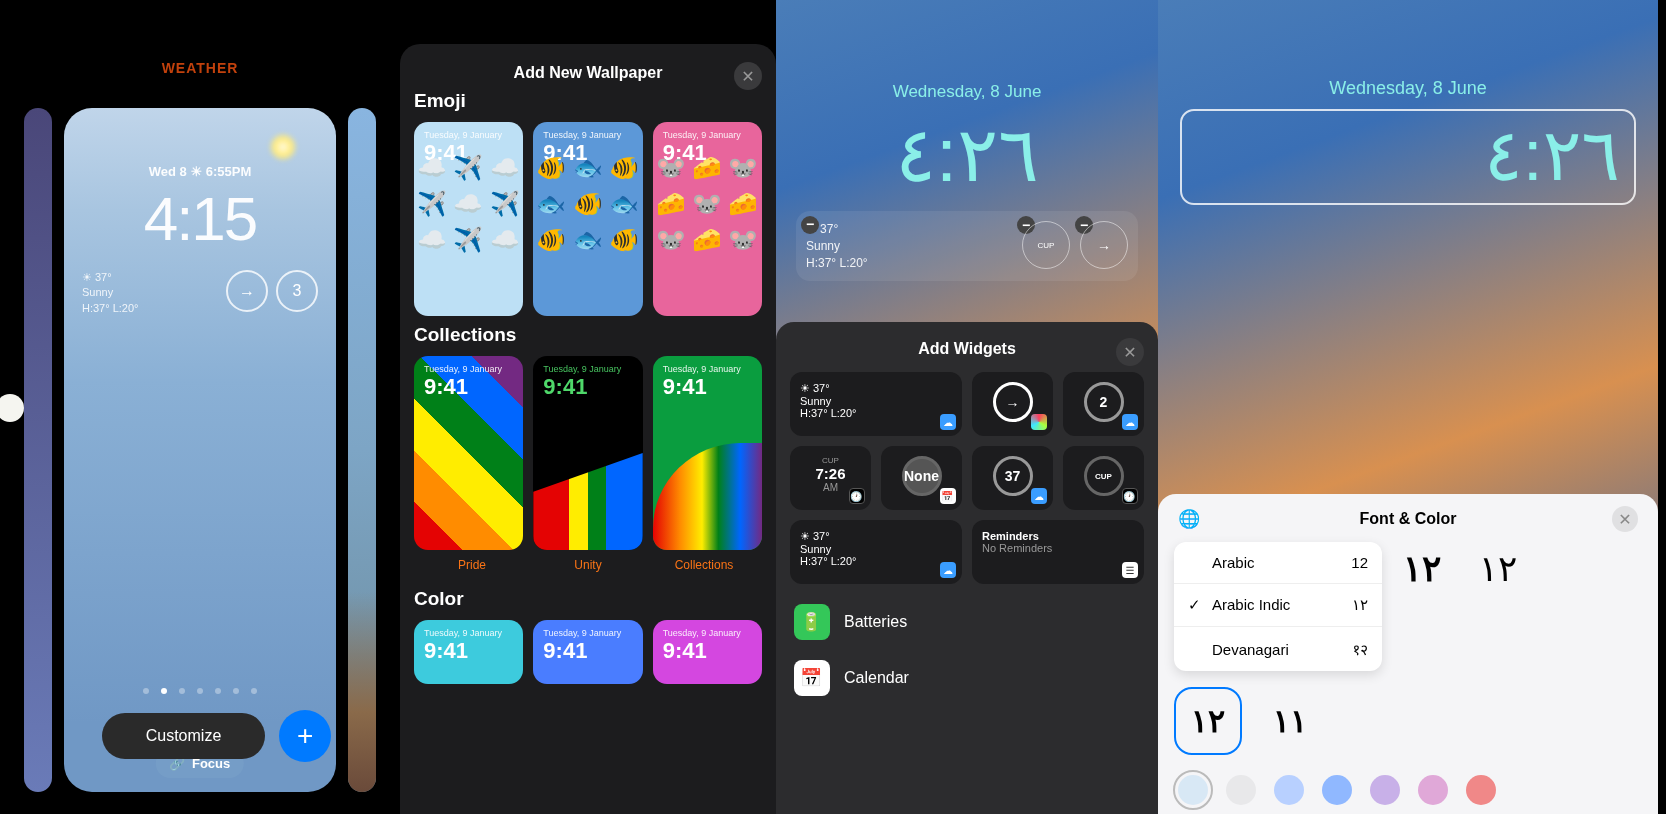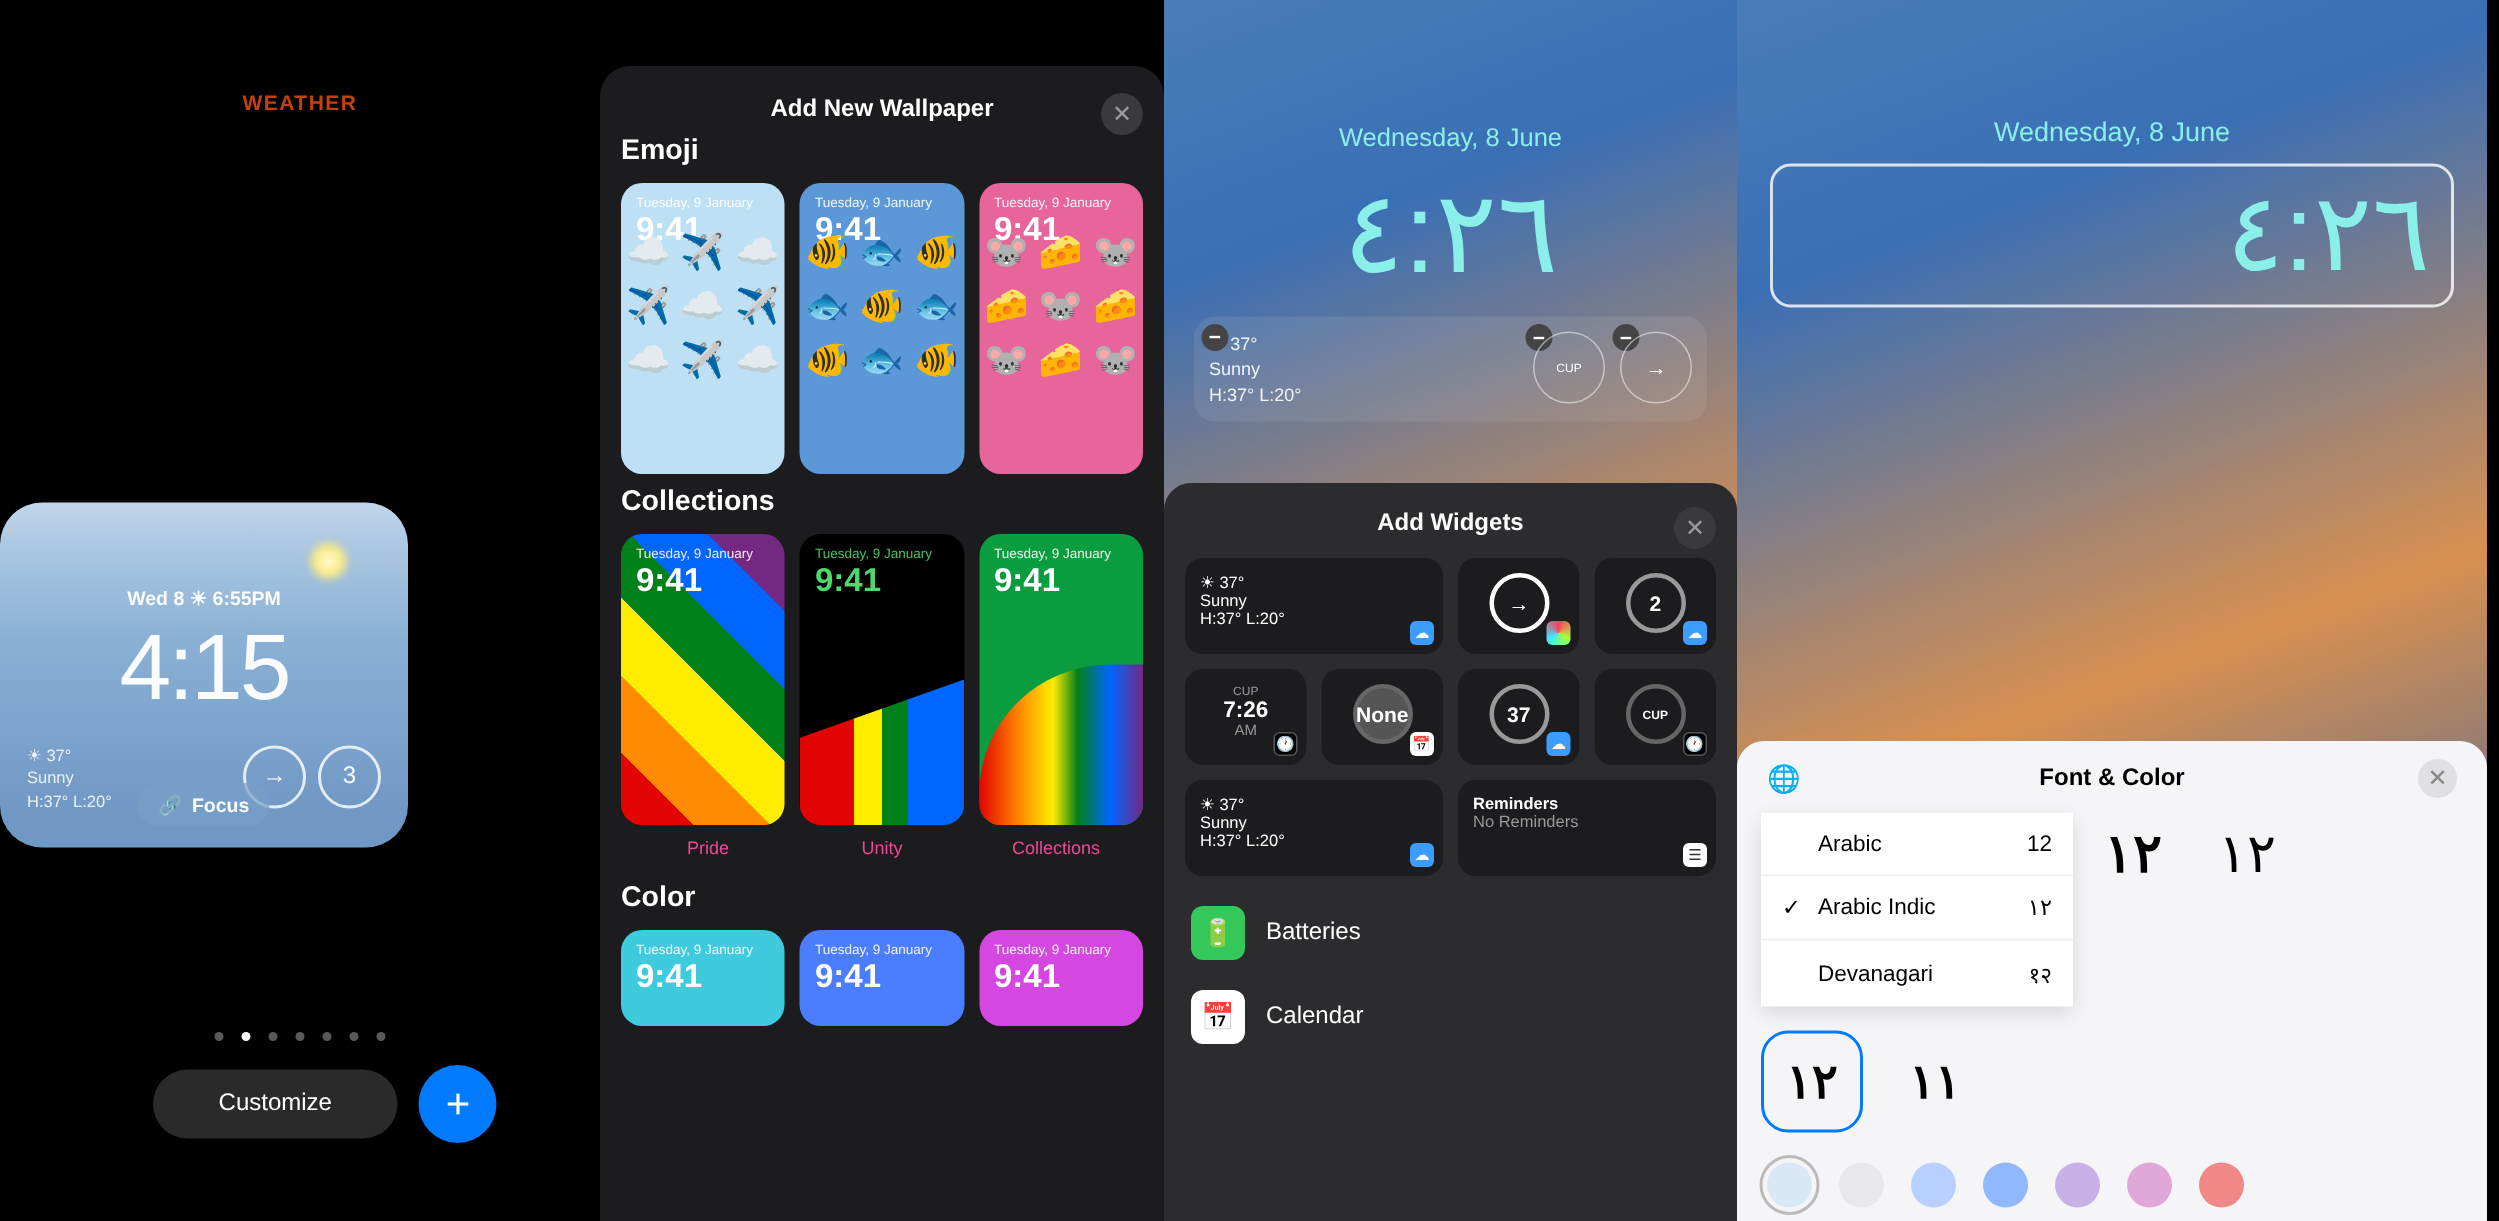--- a/index.html
+++ b/index.html
@@ -5,21 +5,21 @@
 * { box-sizing: border-box; margin: 0; padding: 0; }
 body { font-family: -apple-system, BlinkMacSystemFont, 'Segoe UI', sans-serif; background: #000; display: flex; width: 1666px; height: 814px; overflow: hidden; }
 .panel { position: relative; height: 814px; overflow: hidden; }
 .panel1 { width: 400px; background: #000; }
 .panel2 { width: 376px; background: #000; }
 .panel3 { width: 382px; background: linear-gradient(160deg, #4a7db8 0%, #3a6fb5 20%, #d89050 55%, #2b5fa8 90%); }
 .panel4 { width: 500px; background: linear-gradient(160deg, #4a7db8 0%, #3a6fb5 20%, #d89050 55%, #2b5fa8 90%); }
 
 
 .p1-title { color: #c2410c; text-align: center; font-size: 14px; font-weight: 700; letter-spacing: 1px; margin-top: 60px; }
-.p1-cards { position: absolute; top: 108px; left: 0; right: 0; height: 684px; display: flex; gap: 12px; justify-content: center; flex-direction: column; }
+.p1-cards { position: absolute; top: 108px; left: 0; right: 0; height: 684px; display: flex; gap: 12px; justify-content: center; }
 .p1-side { width: 28px; border-radius: 28px; background: linear-gradient(#4a4779, #6a7bb8); }
 .p1-side.right { background: linear-gradient(#89b5e0, #7da5c5, #6b8a9a); position: relative; overflow: hidden; }
 .p1-side.right::before { content:''; position:absolute; bottom:0; left:0; right:0; height:200px; background:linear-gradient(transparent, #8a6a4a 60%, #6a4a3a); }
 .p1-main { width: 272px; border-radius: 28px; background: linear-gradient(180deg, #c0d5ea 0%, #a8c5e0 15%, #8ab0d5 40%, #7098c5 90%); padding: 22px 18px; color: rgba(255,255,255,0.95); position: relative; }
 .p1-date { font-size: 13px; font-weight: 600; text-align: center; margin-top: 34px; }
 .p1-time { font-size: 62px; font-weight: 400; text-align: center; margin-top: 4px; letter-spacing: -2px; }
 .p1-widgets { display: flex; gap: 8px; margin-top: 16px; align-items: flex-start; }
 .p1-weather { flex: 1; font-size: 11px; line-height: 1.4; color: rgba(255,255,255,0.85); }
 .p1-wc { width: 42px; height: 42px; border-radius: 50%; border: 2px solid rgba(255,255,255,0.8); display:flex; align-items:center; justify-content:center; font-size:16px; color:#fff; }
 .p1-sun { position:absolute; top:24px; right:38px; width:30px; height:30px; background:radial-gradient(circle, #fffbe0 0%, #ffeb80 40%, transparent 70%); border-radius:50%; filter: blur(2px); }
@@ -47,21 +47,21 @@
 .emoji-fish { background: #5c98d8; }
 .emoji-mouse { background: #e8659c; }
 .pride-bg { background: linear-gradient(45deg, #e40303 0%, #e40303 16%, #ff8c00 16%, #ff8c00 33%, #ffed00 33%, #ffed00 50%, #008018 50%, #008018 66%, #0066ff 66%, #0066ff 83%, #732982 83%); }
 .unity-bg { background: #000; display:flex; flex-direction:column; }
 .unity-stripe { position:absolute; bottom:0; left:0; right:0; height:50%; background:linear-gradient(to right, #e40303 0%, #e40303 33%, #ffed00 33%, #ffed00 50%, #008018 50%, #008018 66%, #0066ff 66%); clip-path: polygon(0 100%, 0 40%, 100% 0, 100% 100%); }
 .collections-bg { background: #0a9d3f; }
 .collections-wave { position:absolute; bottom:0; left:0; right:0; height:55%; background:linear-gradient(to right, #e40303 0%, #ff8c00 25%, #ffed00 45%, #008018 60%, #0066ff 80%, #732982 100%); border-radius: 80% 0 0 0; }
 .cyan-bg { background: #3dcbdd; }
 .blue-bg { background: #4a7dff; }
 .magenta-bg { background: #d447e0; }
-.p2-labels { display:flex; font-size:12px; color:#ec4899; text-align:center; margin-bottom: 16px; }
+.p2-labels { display:flex; font-size:12px; color:#f97316; text-align:center; margin-bottom: 16px; }
 .p2-labels > div { flex:1; }
 .emoji-grid { position:absolute; inset:0; display:grid; grid-template-columns: repeat(3, 1fr); grid-auto-rows: 36px; font-size: 24px; text-align:center; padding:32px 0 0; }
 
 
 .p3-top { padding: 82px 22px 0; color: #8aefe8; text-align: center; }
 .p3-date { font-size: 17px; font-weight: 500; }
 .p3-time { font-size: 76px; font-weight: 500; margin-top:8px; direction: rtl; font-family: 'Segoe UI', sans-serif; letter-spacing: 2px;}
 .p3-topwidgets { margin: 12px 20px 0; background: rgba(255,255,255,0.08); border-radius: 14px; padding: 10px; display:flex; gap:10px; position:relative; }
 .p3-tw-weather { flex:2; color:rgba(255,255,255,0.9); font-size:12px; line-height:1.4; }
 .p3-tw-circle { width:48px; height:48px; border-radius:50%; border:1.5px solid rgba(255,255,255,0.5); display:flex; align-items:center; justify-content:center; color:#fff; font-size:14px; position:relative; }
@@ -88,21 +88,21 @@
 .p4-top { padding: 78px 22px 0; color: #8aefe8; text-align: center; }
 .p4-date { font-size: 18px; font-weight: 500; }
 .p4-time-sel { margin: 10px 22px 0; border: 2px solid rgba(255,255,255,0.8); border-radius: 14px; padding: 2px 14px 6px; }
 .p4-time { font-size: 72px; font-weight: 500; color:#8aefe8; direction:rtl; letter-spacing:2px; }
 .p4-sheet { position: absolute; bottom: 0; left: 0; right: 0; height: 320px; background: #f5f5f7; border-radius: 18px 18px 0 0; padding: 16px; color:#000; }
 .p4-header { display:flex; align-items:center; justify-content:center; position:relative; margin-bottom: 14px; }
 .p4-title { font-size:16px; font-weight:600; }
 .p4-globe { position:absolute; left:4px; color:#007aff; font-size:18px; }
 .p4-close { position:absolute; right:4px; width:26px; height:26px; border-radius:50%; background:#e0e0e2; color:#888; display:flex; align-items:center; justify-content:center; }
 .p4-row { display:flex; gap:12px; align-items:flex-start; }
-.p4-popup { flex: 0 0 208px; background:#fff; border-radius:0; box-shadow:0 4px 12px rgba(0,0,0,0.12); overflow:hidden; }
+.p4-popup { flex: 0 0 208px; background:#fff; border-radius:12px; box-shadow:0 4px 12px rgba(0,0,0,0.12); overflow:hidden; }
 .p4-popup-item { display:flex; justify-content:space-between; align-items:center; padding:12px 14px; font-size:15px; border-bottom:1px solid #eee; }
 .p4-popup-item:last-child { border:none; }
 .p4-popup-check { width:16px; }
 .p4-fonts { flex:1; display:flex; gap:20px; padding-top: 6px; }
 .p4-font-sample { width:56px; height:62px; font-size:36px; font-weight:700; text-align:center;  }
 .p4-lower { display:flex; gap:14px; margin-top:16px; align-items:center; }
 .p4-selected-font { width:68px; height:68px; border:2px solid #007aff; border-radius:18px; font-size:32px; font-weight:700; display:flex; align-items:center; justify-content:center; }
 .p4-other-font { width:68px; height:68px; font-size:32px; font-weight:600; display:flex; align-items:center; justify-content:center; color:#000; }
 .p4-colors { display:flex; gap:18px; margin-top:20px; padding:0 4px; }
 .p4-color { width:30px; height:30px; border-radius:50%; }

